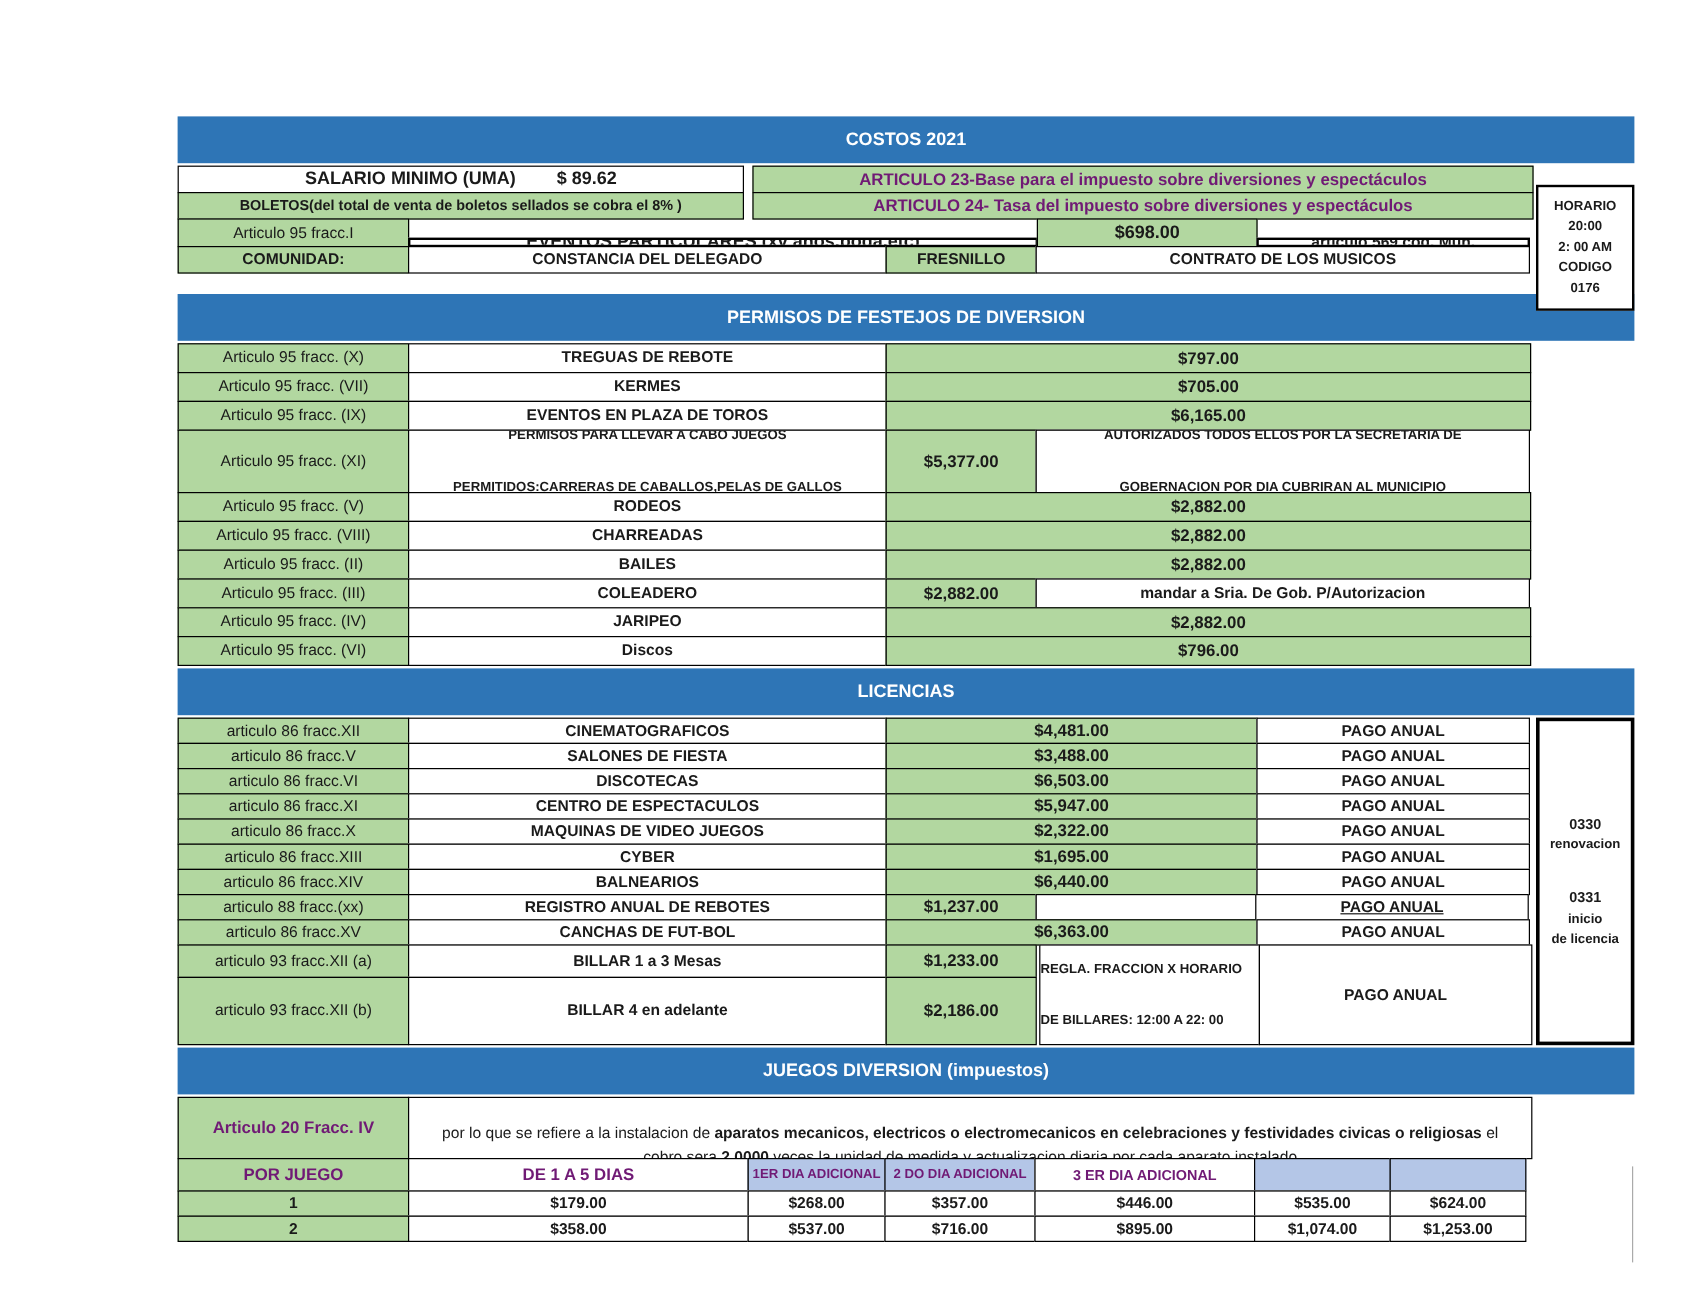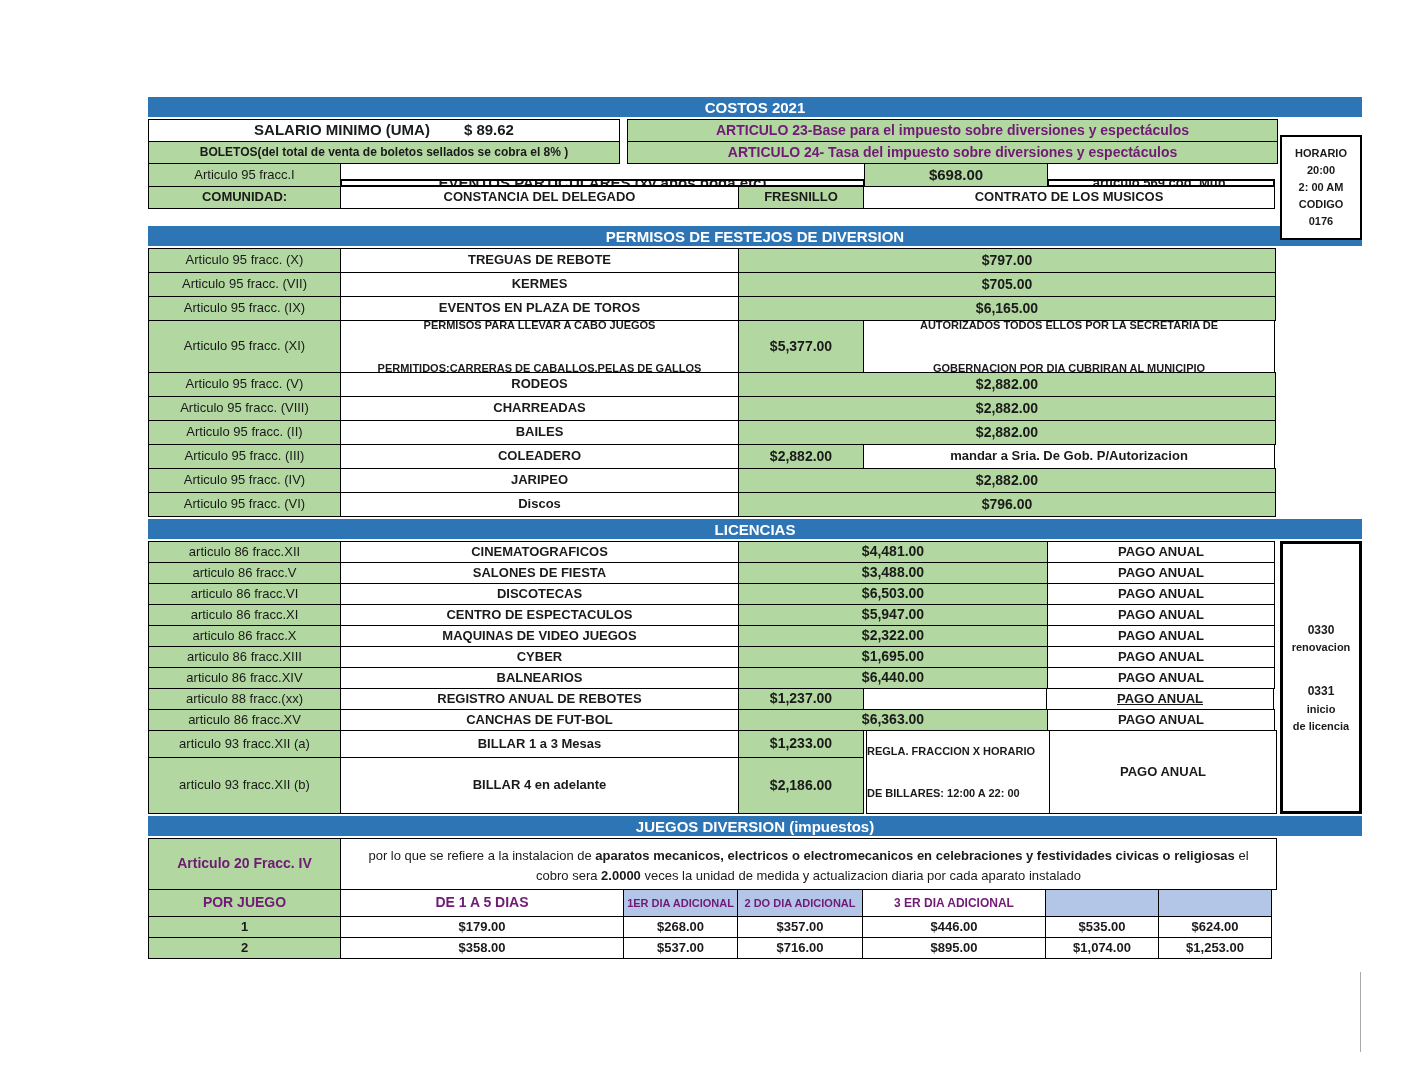--- a/index.html
+++ b/index.html
@@ -1,37 +1,37 @@
 <!DOCTYPE html>
 <html><head>
 <meta charset="utf-8">
 <style>
   * { margin:0; padding:0; box-sizing:border-box; }
   body { background:#fff; font-family:"Liberation Sans", sans-serif; color:#1a1a1a; }
   .page { position:relative; width:1408px; height:1088px; background:#fff; overflow:hidden; }
   .sheet { position:absolute; left:148px; top:96px; width:1214px; }
 
-  .banner { height:20px; background:#2E75B6; color:#fff; font-weight:bold; font-size:15px;
+  .banner { height:39px; background:#2E75B6; color:#fff; font-weight:bold; font-size:15px;
             display:flex; align-items:center; justify-content:center; margin:1px 0 2px 0;text-align:center; }
 
   .section { display:flex; margin-bottom:2px; }
   .main { width:1130px; }
   .rail { width:84px; padding-left:2px; }
   .railbox { height:100%; background:#fff; border:1px solid #000; display:flex; flex-direction:column;
              align-items:center; justify-content:center; text-align:center; line-height:1.55; }
   .railbox.b2 { border-width:2px; }
   .railbox.b3 { border-width:3px; }
 
   .r { display:flex; }
   .r + .r { margin-top:-1px; }
   .c { border:1px solid #000; background:#fff; display:flex; align-items:center; justify-content:center;
        text-align:center; white-space:nowrap; line-height:1.12; overflow:hidden; }
   .c + .c { margin-left:-1px; }
   .col { flex-direction:column; white-space:normal;gap:30px; }
-  .desc { display:block; white-space:normal; padding:7px 14px; line-height:1.55; text-align:center; }
+  .desc { display:block; white-space:normal; padding:19px 14px; line-height:1.55; text-align:center; }
   .gap { width:7px; }
 
   .green { background:#B2D7A0; }
   .peri  { background:#B4C6E7; }
   .navy  { color:#701a75; }
   .bold  { font-weight:bold; }
   .u     { text-decoration:underline; }
   .b2    { border-width:2px;margin-top:16px; }
   .left  { justify-content:flex-start; text-align:left; padding-left:0; } .t11{font-size:11px} .t12{font-size:12px} .t13{font-size:13px}
   .t14{font-size:14px} .t15{font-size:15px} .t17{font-size:13px}

